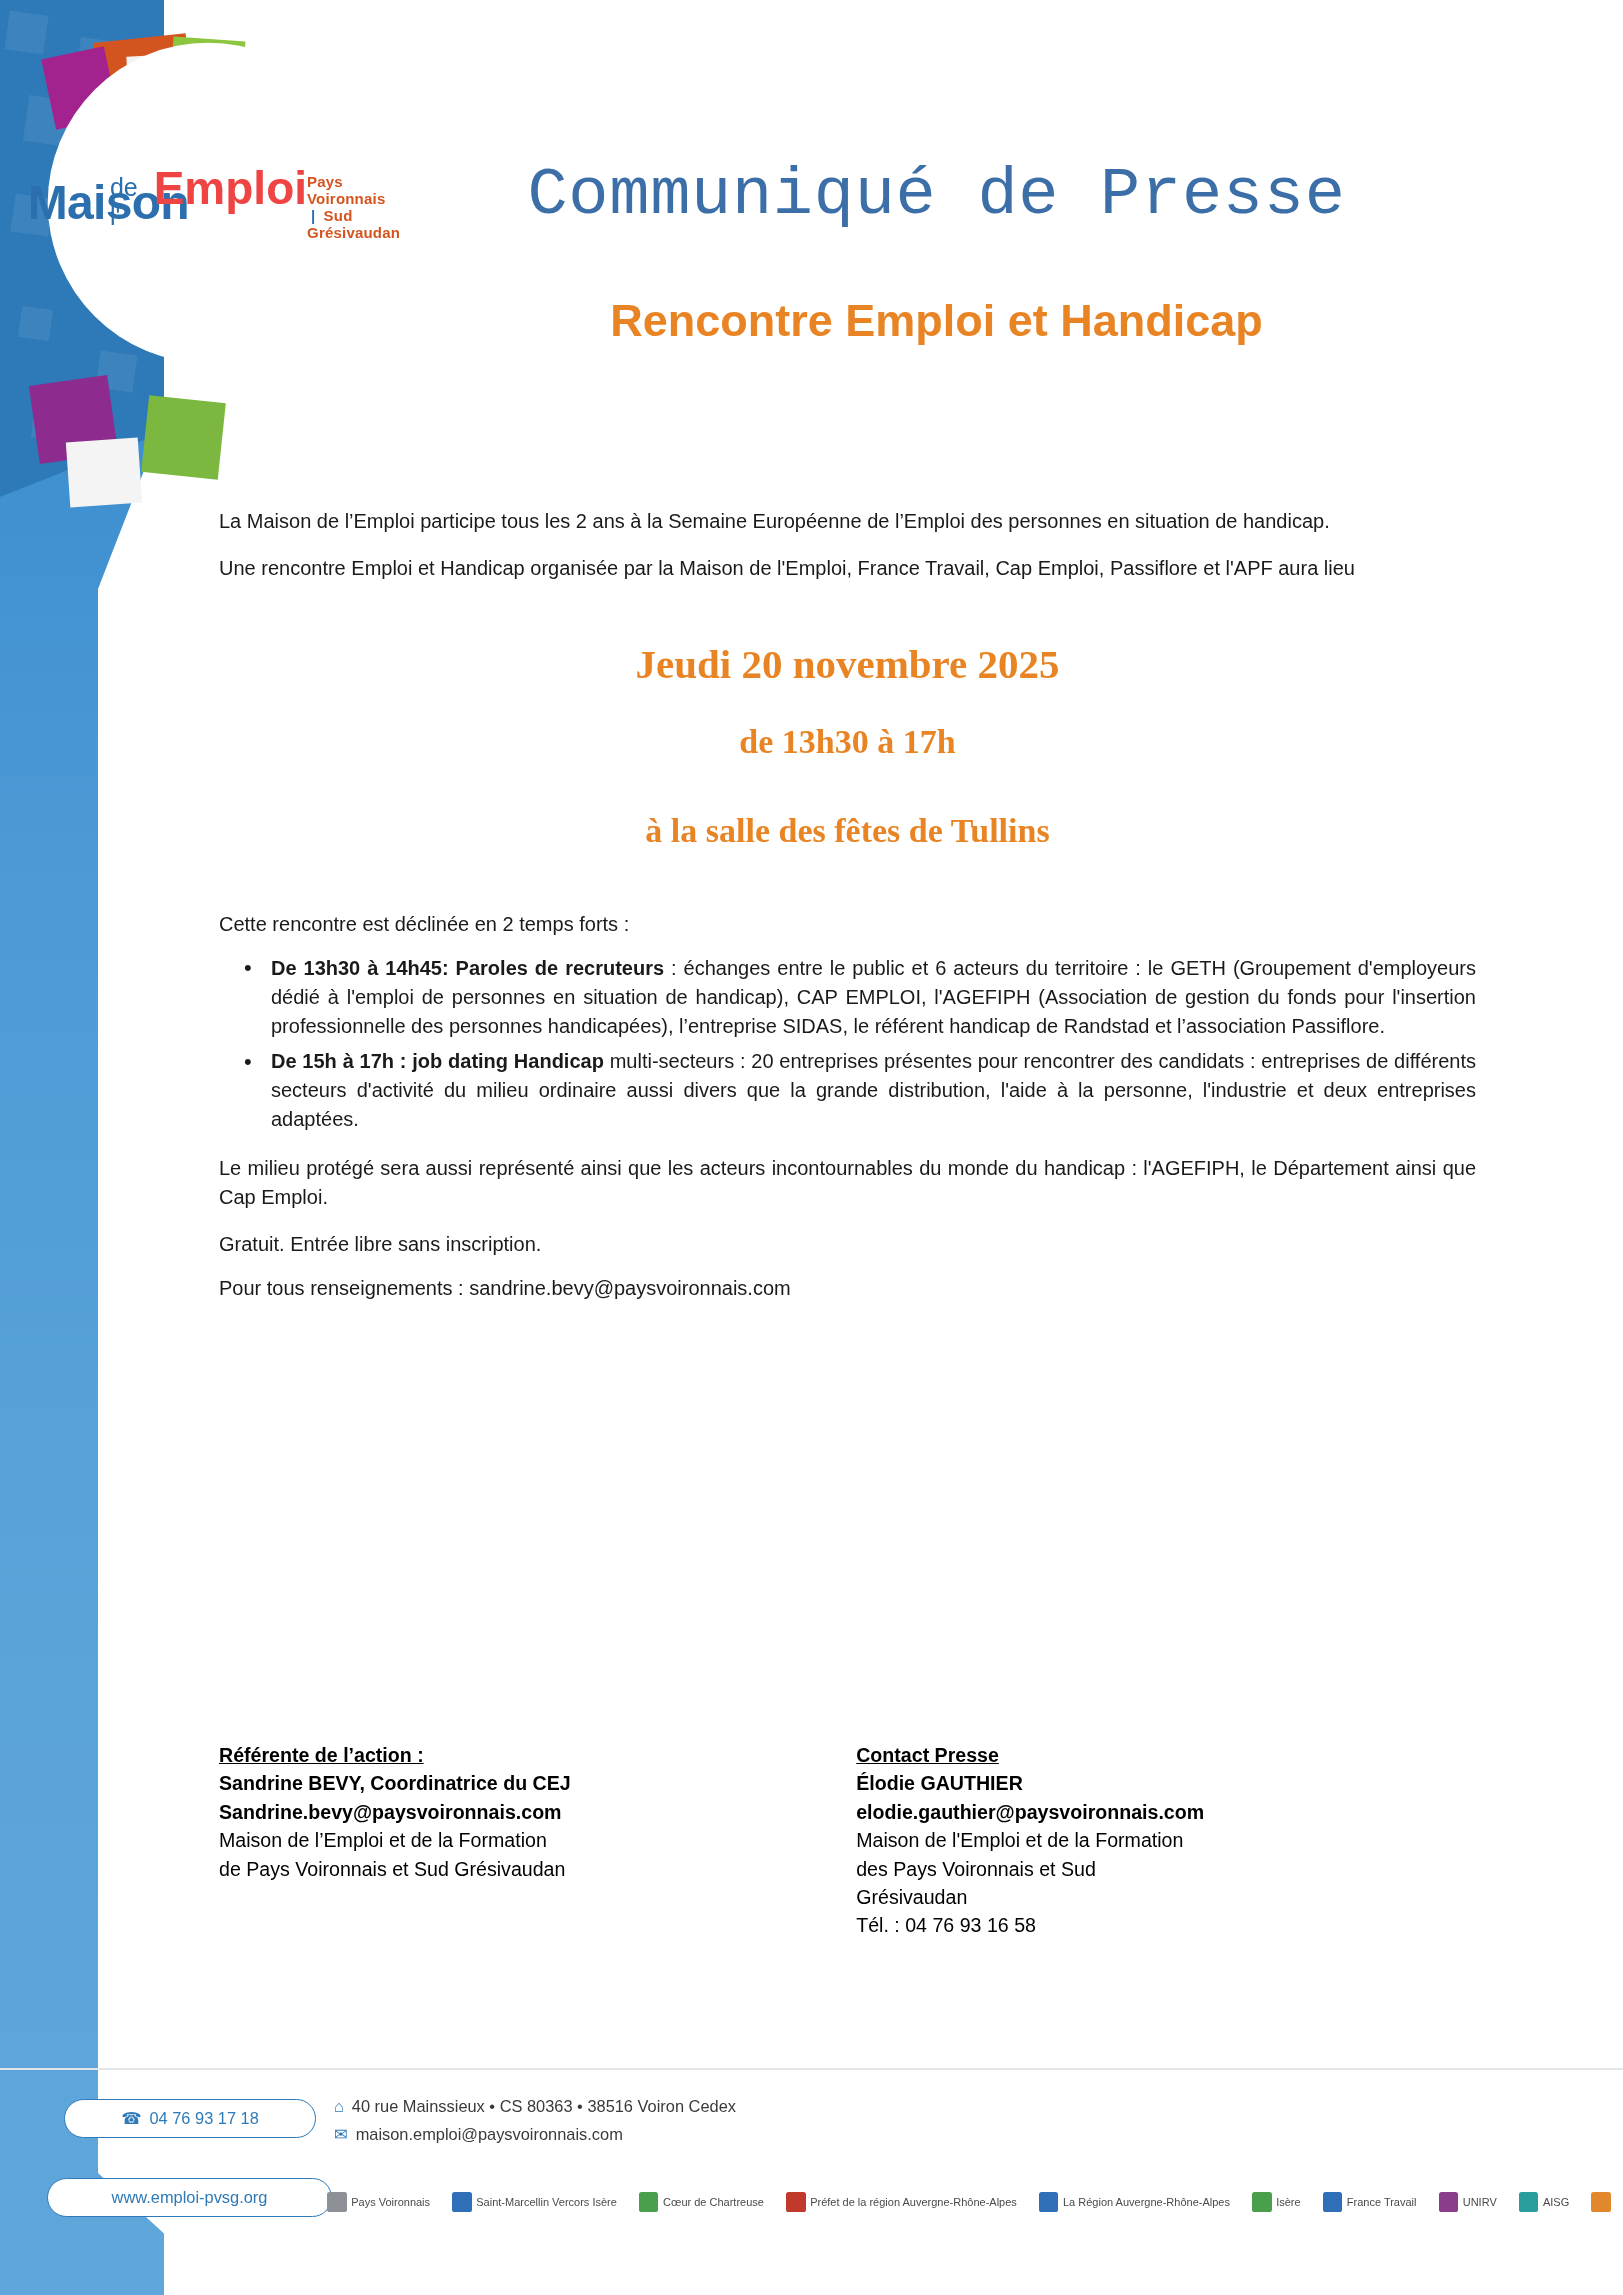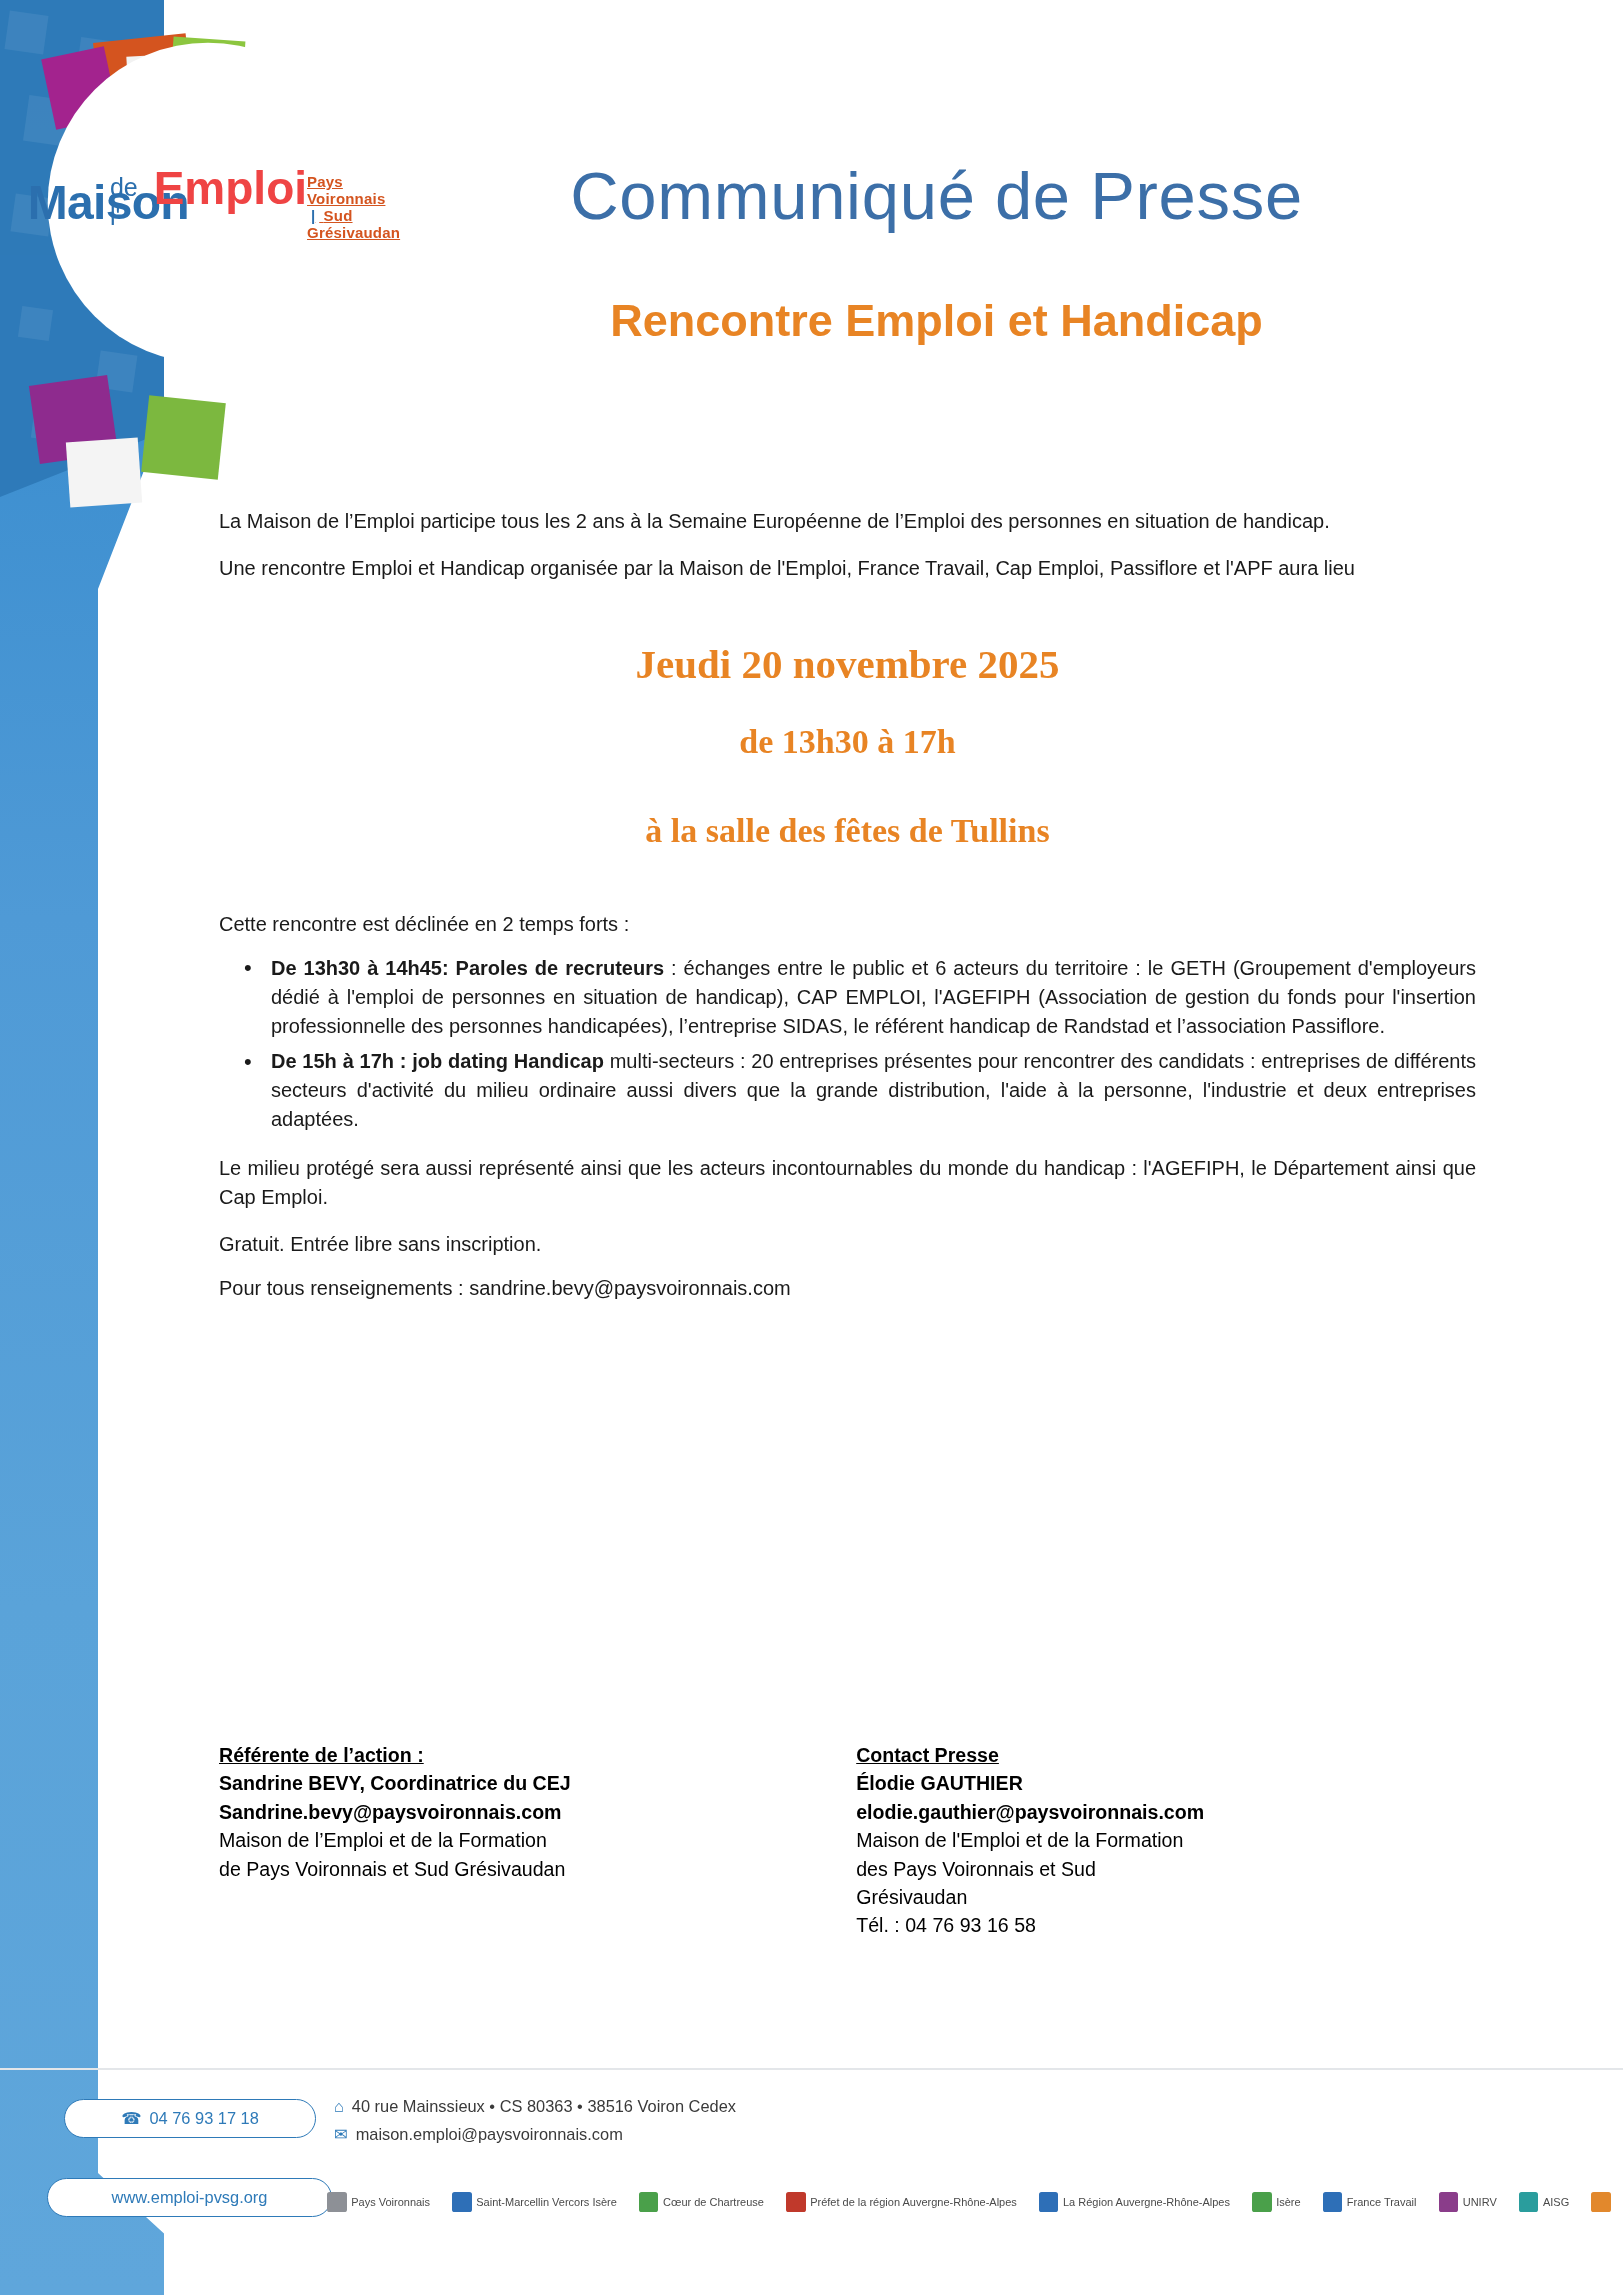--- a/index.html
+++ b/index.html
@@ -101,38 +101,37 @@
     line-height: 0.95;
     margin-left: 16px;
     margin-top: -27.5px;
   }
   .logo-sub {
     margin-top: 7.9px;
     font-size: 15px;
     color: #d4541f;
     font-weight: bold;
     letter-spacing: 0.2px;
-    text-decoration: underline;
   }
   .logo-sub span.sep { color: #2b6fae; margin: 0 3.9px; }
   .logo-rule {
     width: 164px;
     height: 1.3px;
     background: #c9cdd2;
     margin: 3.9px 0 5.2px 0;
   }
 
   
   .title-main {
     position: absolute;
     left: 393px;
     top: 157px;
     width: 1087px;
     text-align: center;
-    font-family: Liberation Sans, sans-serif;
+    font-family: Liberation Mono, monospace;
     font-size: 67px;
     color: #3c6fa8;
     letter-spacing: 0.7px;
   }
   .title-sub {
     position: absolute;
     left: 393px;
     top: 295px;
     width: 1087px;
     text-align: center;

